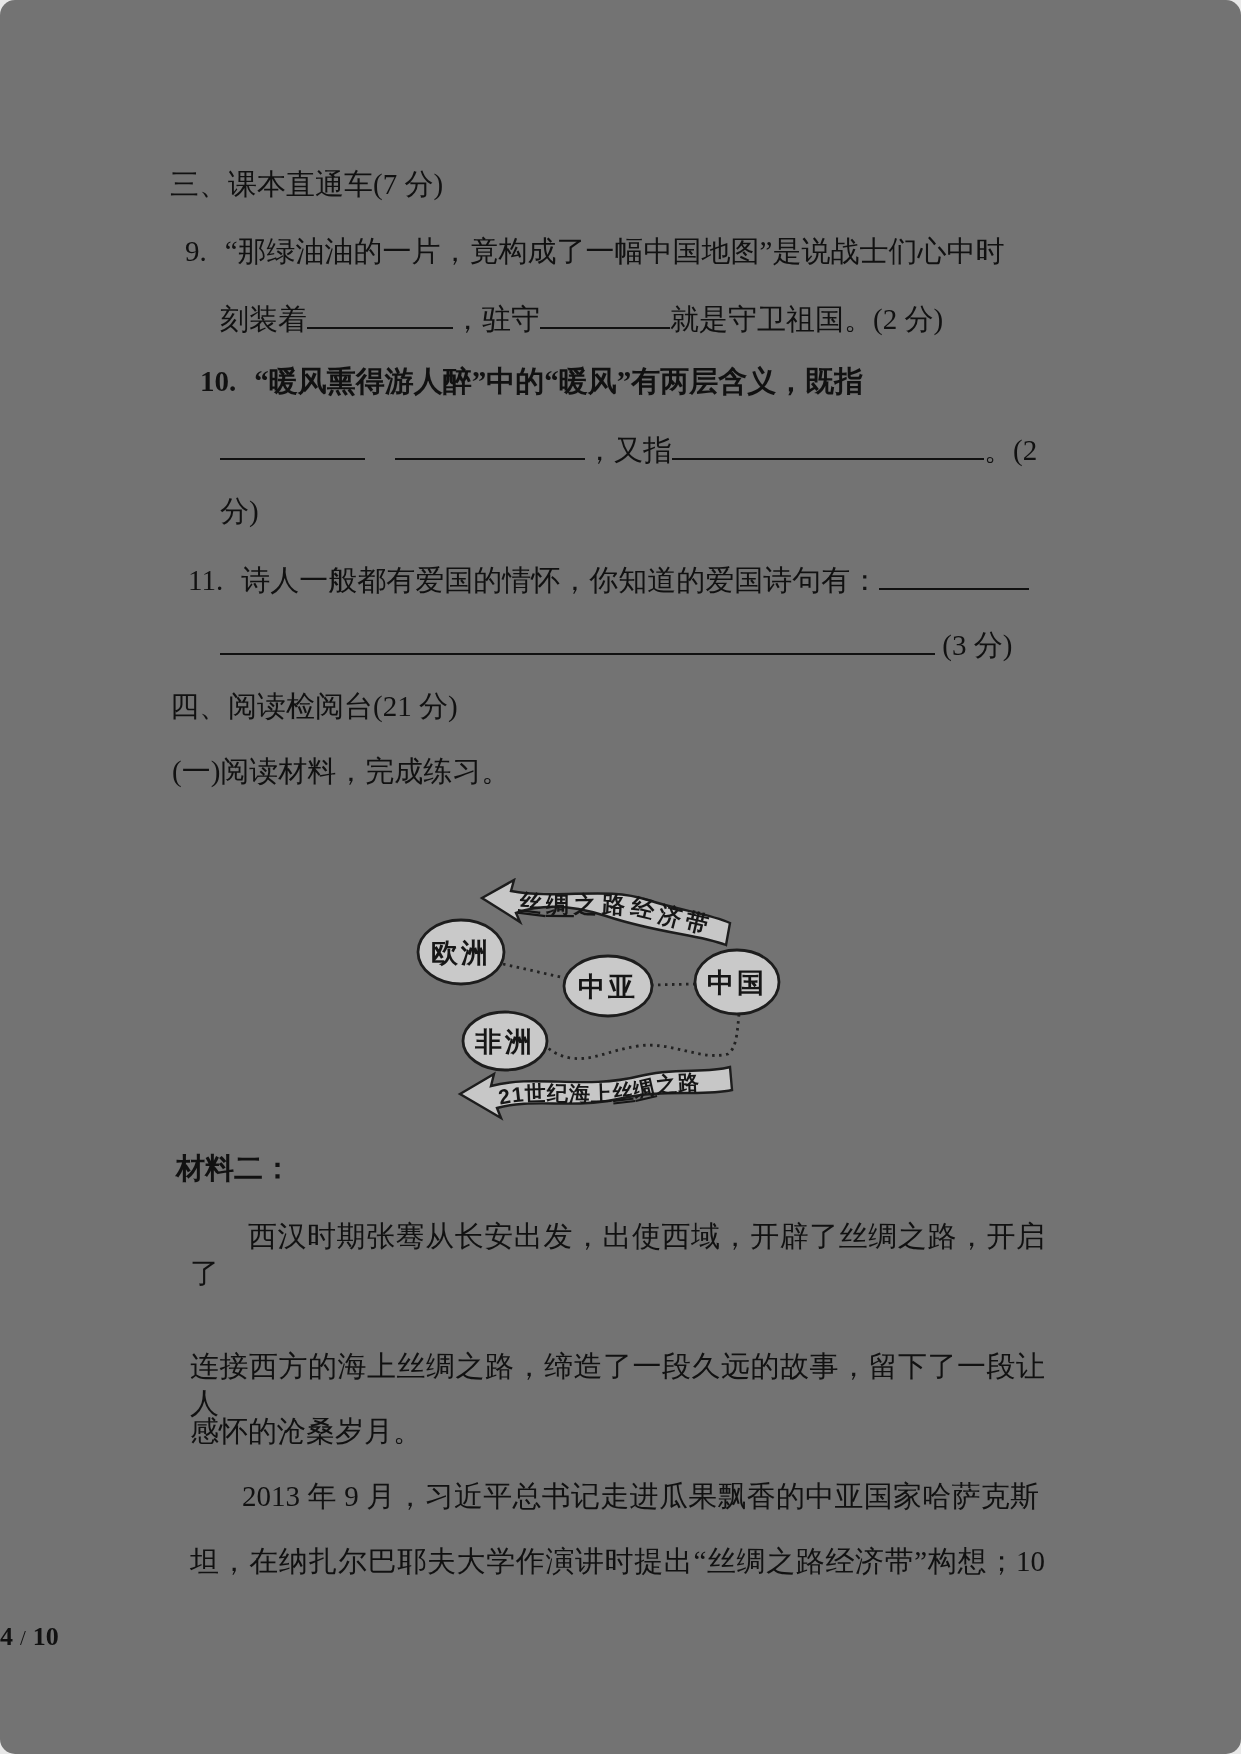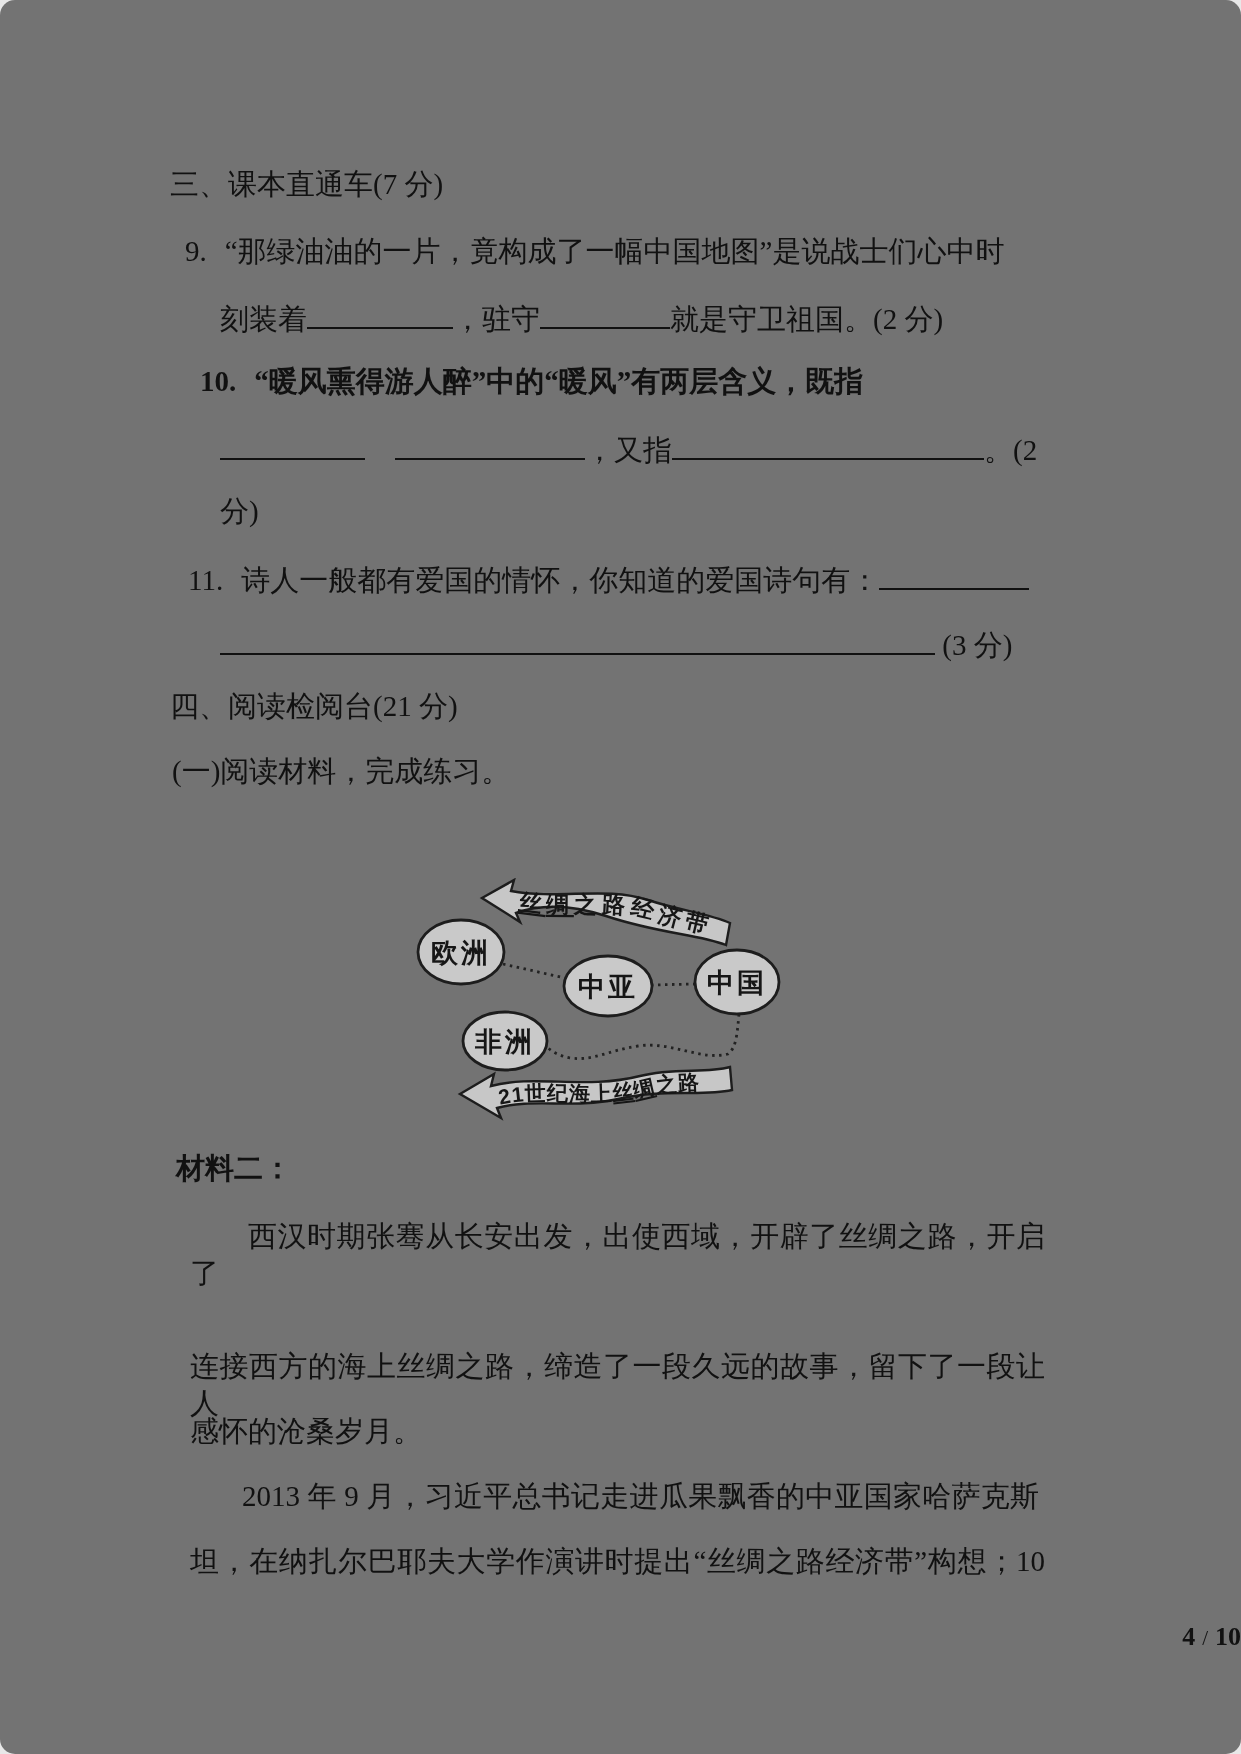--- a/index.html
+++ b/index.html
@@ -42,21 +42,21 @@
   .w146 { width:146px; }
   .w130 { width:130px; }
   .w145 { width:145px; }
   .w190 { width:190px; }
   .w312 { width:312px; }
   .w150 { width:150px; }
   .w715 { width:715px; }
   .footer {
     position:absolute;
     top:1622px; left:0; right:0;
-    text-align:right;
+    text-align:left;
     font-size:26px;
     font-weight:bold;
   }
   .footer .sep { font-weight:normal; font-size:21px; margin:0 7px; }
   .diagram {
     position:absolute;
     left:410px; top:878px;
     width:380px; height:252px;
   }
   svg text {

